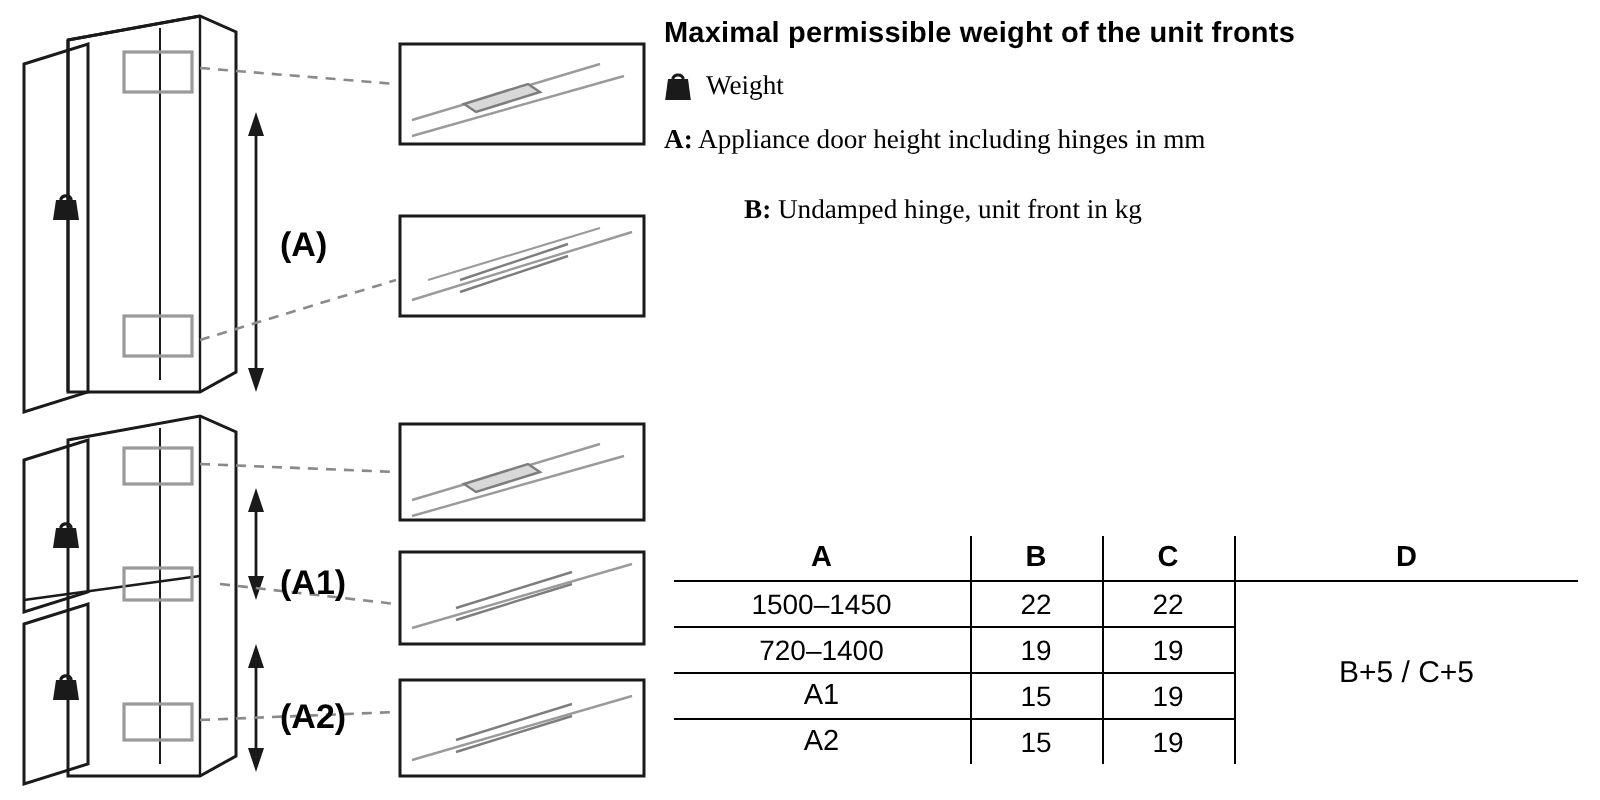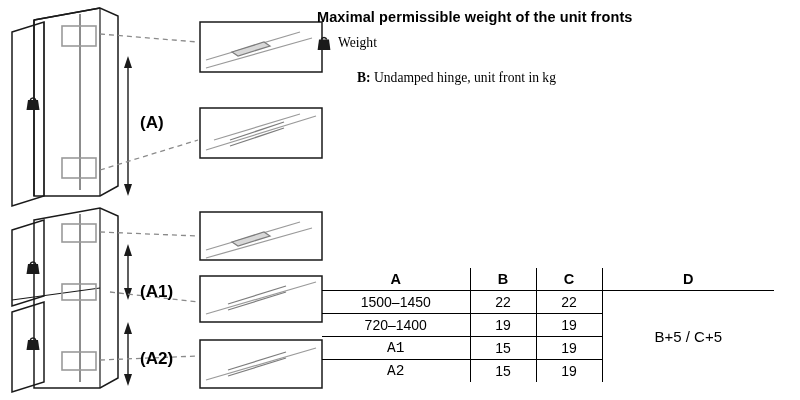--- a/index.html
+++ b/index.html
@@ -28,21 +28,21 @@
     width: 330px;
     height: 400px;
   }
   .diagram-col svg {
     display: block;
   }
 
   
   .text-col {
     position: absolute;
-    left: 317px;
+    left: 332px;
     top: 0;
     width: 466px;
     height: 356px;
   }
   .heading {
     font-size: 14.5px;
     font-weight: bold;
     line-height: 1.25;
     margin: 8px 0 0 0;
     letter-spacing: 0.1px;
@@ -104,21 +104,21 @@
   .col-b { width: 66px; }
   .col-c { width: 66px; }
   .col-d { width: 172px; }
 
   .hdr-row th { border-bottom: 1.6px solid #000; padding-bottom: 4px; }
   .hdr-row th.col-d { border-bottom: 1.6px solid #000; }
 
   .bdr-r { border-right: 1.6px solid #000; }
   .bdr-b { border-bottom: 1.6px solid #000; }
 
-  td.labelcell { font-weight: bold; font-size: 14.5px; font-family: Liberation Mono, monospace; }
+  td.labelcell { font-weight: bold; font-size: 14.5px; }
   td.dcell { font-size: 15px; vertical-align: middle; }
 </style>
 </head>
 <body>
 
 <div class="page">
 
   <div class="diagram-col">
     <svg width="330" height="400" viewBox="0 0 330 400">
       <g fill="none" stroke="#1a1a1a" stroke-width="1.5">
@@ -247,20 +247,23 @@
     <div class="legend-line">
       <span class="wsym">
         <svg width="14" height="17" viewBox="0 0 14 17">
           <path d="M2 5.5 L12 5.5 L13.4 16 L0.6 16 Z" fill="#1a1a1a"></path>
           <path d="M4.3 5.5 A2.8 2.8 0 0 1 9.7 5.5" stroke="#1a1a1a" stroke-width="1.5" fill="none"></path>
         </svg>
       </span>
       <span>Weight</span>
     </div>
 
+    <div class="legend-line">
+      <span><b>A:</b><span> Appliance door height including hinges in mm</span></span>
+    </div>
 
     <div class="legend-line spaced">
       <span><b>B:</b><span> Undamped hinge, unit front in kg</span></span>
     </div>
 
 
 
     <div class="table-wrap">
       <table class="spec">
         <thead>

